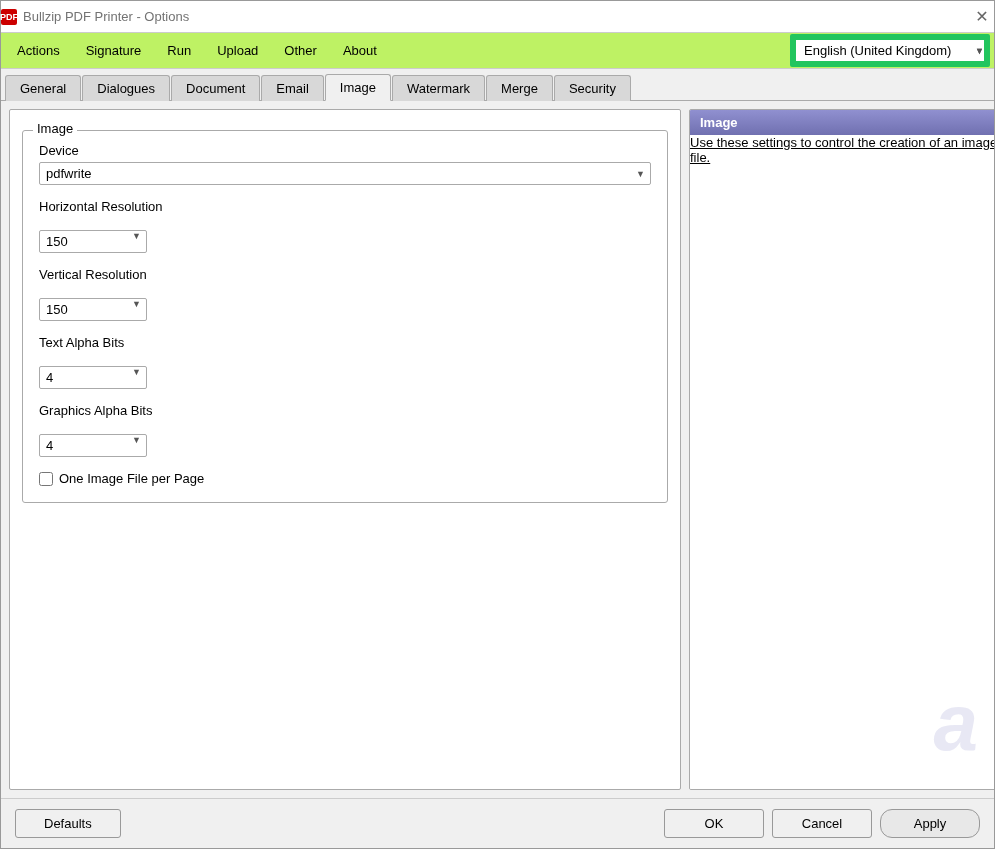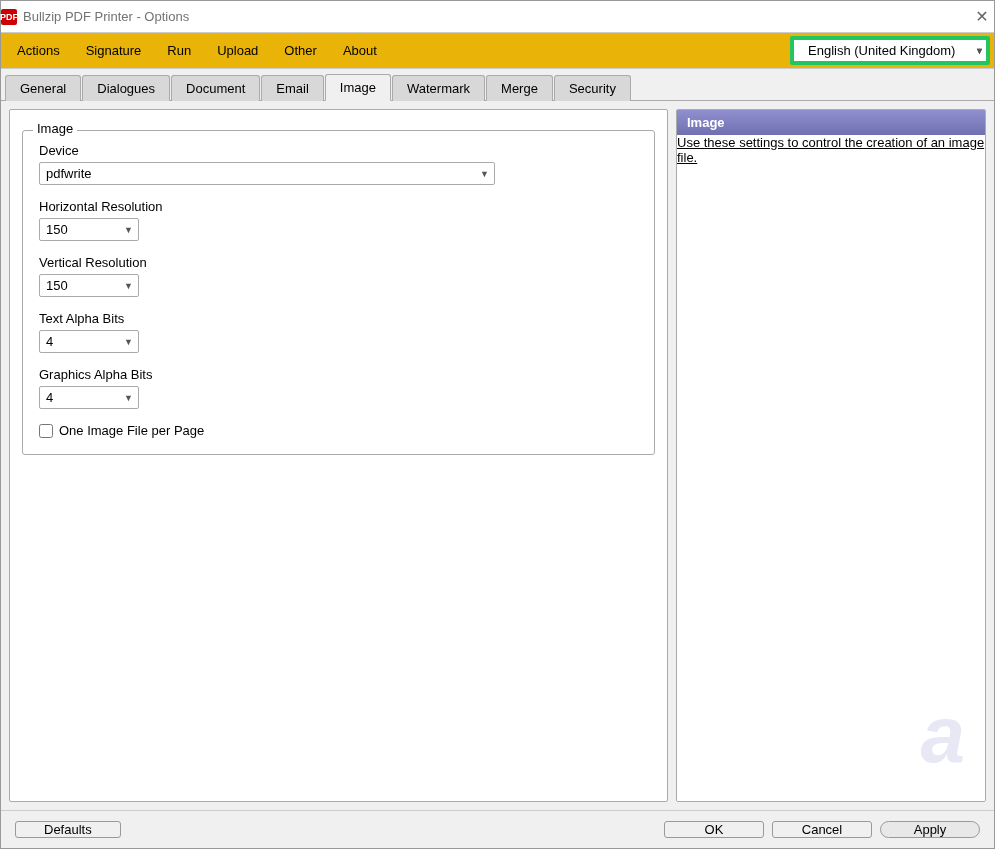--- a/index.html
+++ b/index.html
@@ -160,24 +160,25 @@
       content: '▼';
       font-size: 9px;
       position: absolute;
       right: 6px;
       top: 50%;
       transform: translateY(-50%);
       pointer-events: none;
       color: #555;
     }
     .select-device {
-      width: 456px;
+      width: 612px;
     }
     .select-small {
-      width: 100px;
+      width: 108px;
+      margin-top: 12px;
     }
     .checkbox-row {
       display: flex;
       align-items: center;
       gap: 6px;
       margin-top: 8px;
     }
     .checkbox-input {
       width: 14px;
       height: 14px;
@@ -224,57 +225,57 @@
     }
 
     
     .lang-select-wrapper {
       display: flex;
       align-items: center;
       gap: 4px;
     }
     .lang-select {
       width: 200px;
-      border: 4px solid #22c55e;
-      background: #fff;
-      border-radius: 2px;
-      padding: 3px 24px 3px 14px;
+      border: 6px solid #22c55e;
+      background: #fff;
+      border-radius: 2px;
+      padding: 3px 24px 3px 8px;
       font-size: 13px;
       appearance: none;
       -webkit-appearance: none;
       cursor: pointer;
     }
 
     
     .menu-and-lang {
       display: flex;
       justify-content: space-between;
       align-items: center;
-      background: #eab308;
+      background: #bef264;
       border-bottom: 1px solid #ccc;
       padding: 2px 4px;
       height: 36px;
       flex-shrink: 0;
     }
     .menu-items-group {
       display: flex;
       gap: 2px;
     }
 
     .footer {
       display: flex;
       justify-content: space-between;
       align-items: center;
       padding: 10px 14px;
       border-top: 1px solid #ccc;
       background: #f0f0f0;
       flex-shrink: 0;
     }
     .footer-btn {
-      padding: 0 28px;
+      padding: 6px 28px;
       font-size: 13px;
       border: 1px solid #999;
       border-radius: 3px;
       background: #f0f0f0;
       cursor: pointer;
       min-width: 100px;
     }
     .footer-btn.primary {
       background: #e8e8e8;
       border-radius: 12px;

